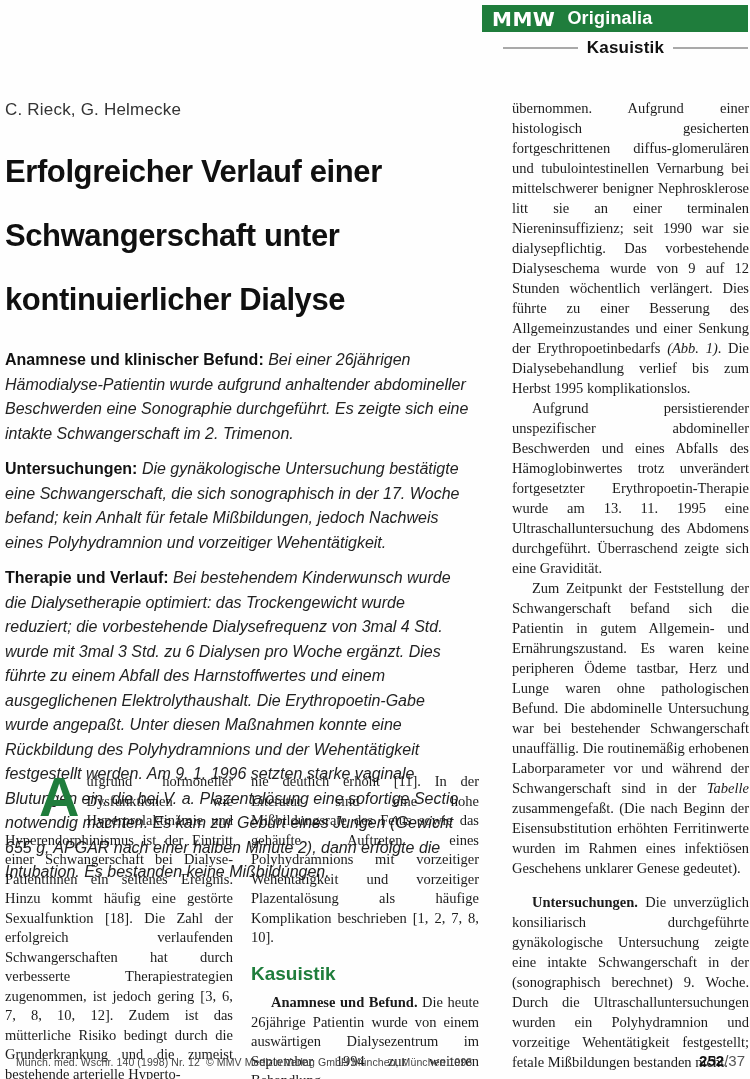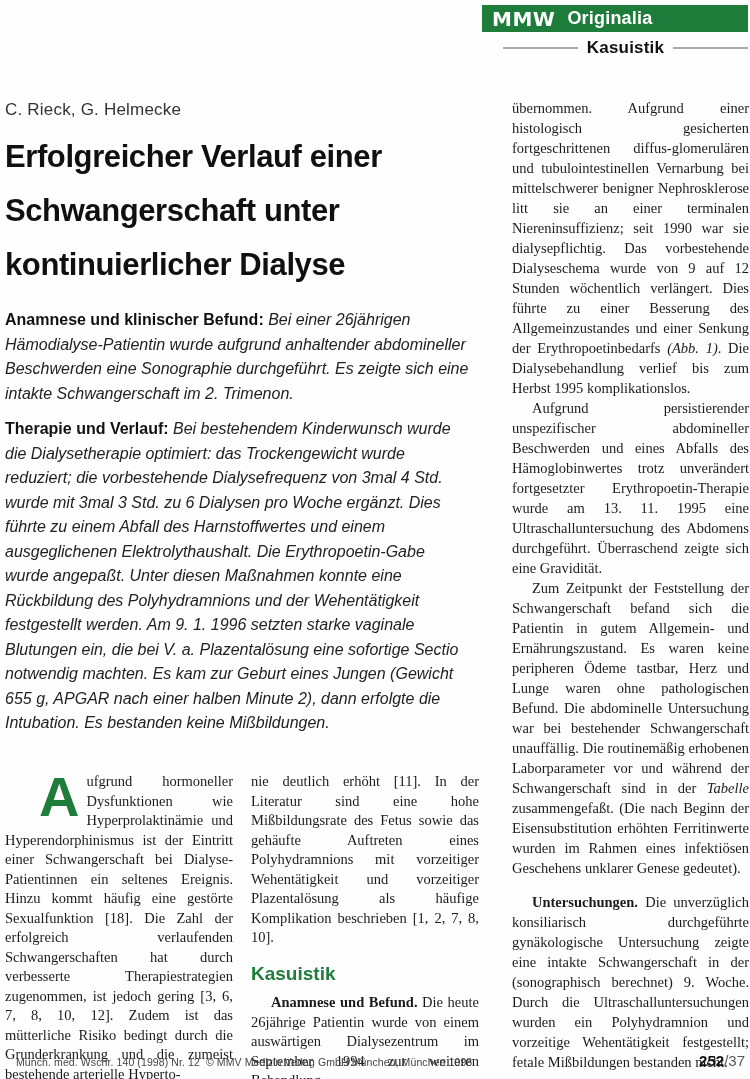--- a/index.html
+++ b/index.html
@@ -34,22 +34,22 @@
   }
   .subsection-row .rule{flex:1;height:2px;background:#a9a9a9;}
   .subsection{
     font-weight:700;font-size:17px;color:#111;
     margin:0 9px;letter-spacing:0.2px;
   }
   
   .left-col{position:absolute;left:5px;top:100px;width:468px;}
   .authors{font-size:17px;color:#333;letter-spacing:0.2px;}
   .title{
-    margin:10px 0 0 0;
-    font-size:31px;line-height:54px;font-weight:700;color:#101010;
+    margin:20px 0 0 0;
+    font-size:31px;line-height:64px;font-weight:700;color:#101010;
     letter-spacing:-0.4px;
   }
   .abstract{margin-top:16px;}
   .abstract p{
     margin:0 4px 11px 0;
     font-size:16px;line-height:24.5px;color:#222;
   }
   .abstract b{font-style:normal;font-weight:700;color:#111;}
   .abstract i{font-style:italic;}
   
@@ -108,20 +108,21 @@
     <span class="rule"></span>
     <span class="subsection">Kasuistik</span>
     <span class="rule"></span>
   </div>
 
   <div class="left-col">
     <div class="authors">C. Rieck, G. Helmecke</div>
     <h1 class="title">Erfolgreicher Verlauf einer Schwangerschaft unter kontinuierlicher Dialyse</h1>
     <div class="abstract">
       <p><b>Anamnese und klinischer Befund:</b> <i>Bei einer 26jährigen Hämodialyse-Patientin wurde aufgrund anhaltender abdomineller Beschwerden eine Sonographie durchgeführt. Es zeigte sich eine intakte Schwangerschaft im 2. Trimenon.</i></p>
+      <p><b>Untersuchungen:</b> <i>Die gynäkologische Untersuchung bestätigte eine Schwangerschaft, die sich sonographisch in der 17. Woche befand; kein Anhalt für fetale Mißbildungen, jedoch Nachweis eines Polyhydramnion und vorzeitiger Wehentätigkeit.</i></p>
       <p><b>Therapie und Verlauf:</b> <i>Bei bestehendem Kinderwunsch wurde die Dialysetherapie optimiert: das Trockengewicht wurde reduziert; die vorbestehende Dialysefrequenz von 3mal 4 Std. wurde mit 3mal 3 Std. zu 6 Dialysen pro Woche ergänzt. Dies führte zu einem Abfall des Harnstoffwertes und einem ausgeglichenen Elektrolythaushalt. Die Erythropoetin-Gabe wurde angepaßt. Unter diesen Maßnahmen konnte eine Rückbildung des Polyhydramnions und der Wehentätigkeit festgestellt werden. Am 9. 1. 1996 setzten starke vaginale Blutungen ein, die bei V. a. Plazentalösung eine sofortige Sectio notwendig machten. Es kam zur Geburt eines Jungen (Gewicht 655 g, APGAR nach einer halben Minute 2), dann erfolgte die Intubation. Es bestanden keine Mißbildungen.</i></p>
     </div>
   </div>
 
   <div class="body-cols">
     <div class="col">
       <p><span class="dropcap">A</span><span>ufgrund hormoneller Dysfunktionen wie Hyperprolaktinämie und Hyperendorphinismus ist der Eintritt einer Schwangerschaft bei Dialyse-Patientinnen ein seltenes Ereignis. Hinzu kommt häufig eine gestörte Sexualfunktion [18]. Die Zahl der erfolgreich verlaufenden Schwangerschaften hat durch verbesserte Therapiestrategien zugenommen, ist jedoch gering [3, 6, 7, 8, 10, 12]. Zudem ist das mütterliche Risiko bedingt durch die Grunderkrankung und die zumeist bestehende arterielle Hyperto-</span></p>
     </div>
     <div class="col">
       <p>nie deutlich erhöht [11]. In der Literatur sind eine hohe Mißbildungsrate des Fetus sowie das gehäufte Auftreten eines Polyhydramnions mit vorzeitiger Wehentätigkeit und vorzeitiger Plazentalösung als häufige Komplikation beschrieben [1, 2, 7, 8, 10].</p>

